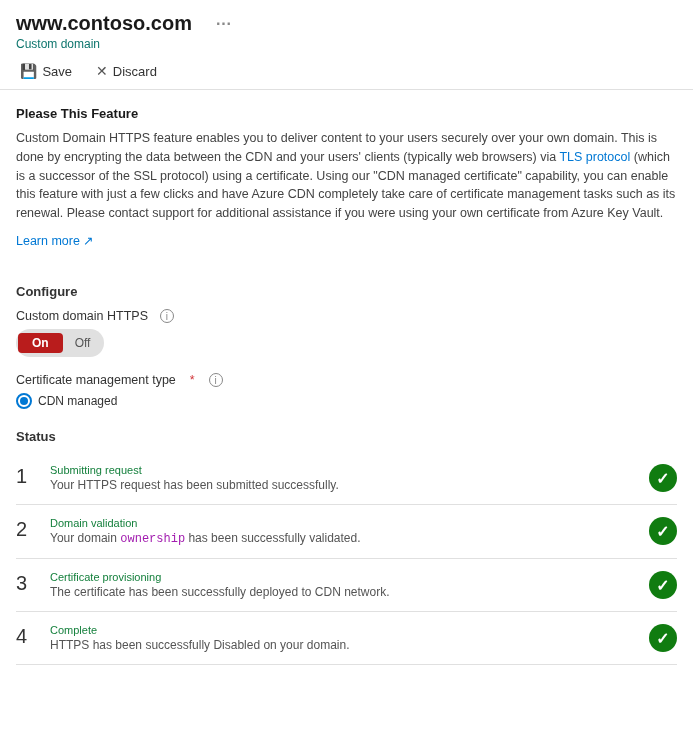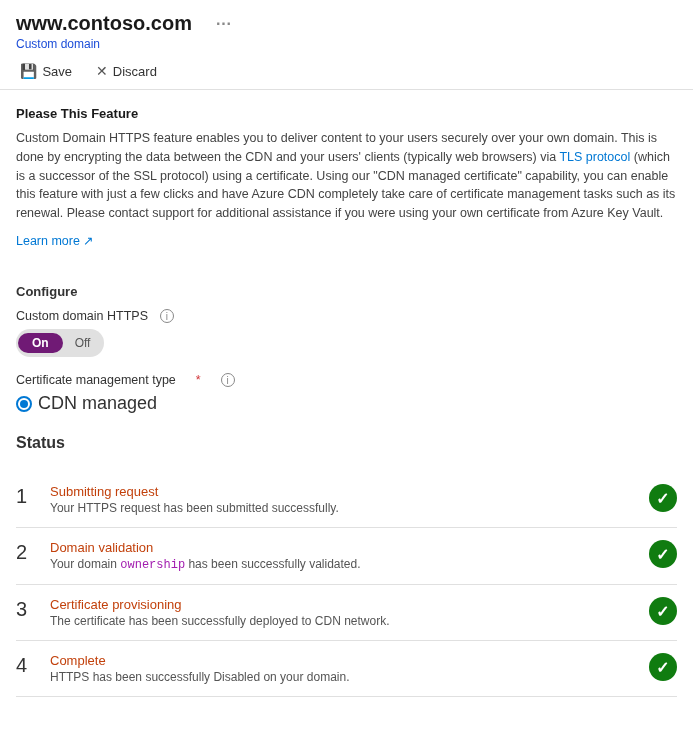--- a/index.html
+++ b/index.html
@@ -21,21 +21,21 @@
       display: flex;
       align-items: center;
       gap: 24px;
     }
     .header-ellipsis {
       font-size: 16px;
       color: #888;
       cursor: pointer;
     }
     .header-subtitle {
-      color: #1d4ed8;
+      color: #0f766e;
       font-size: 12px;
       margin-top: 2px;
     }
     .toolbar {
       display: flex;
       align-items: center;
       gap: 16px;
       padding: 8px 16px;
       border-bottom: 1px solid #e0e0e0;
     }
@@ -110,48 +110,48 @@
       align-items: center;
       background: #e0e0e0;
       border-radius: 20px;
       width: 88px;
       height: 28px;
       padding: 2px;
       margin-bottom: 16px;
       position: relative;
     }
     .toggle-on {
-      background: #701a75;
+      background: #b91c1c;
       color: #fff;
-      border-radius: 10px;
+      border-radius: 4px;
       padding: 3px 14px;
       font-size: 12px;
       font-weight: 600;
       z-index: 1;
       cursor: pointer;
     }
     .toggle-off {
       color: #555;
       padding: 3px 12px;
       font-size: 12px;
       cursor: pointer;
       z-index: 1;
     }
     .cert-label {
       font-size: 12.5px;
       display: flex;
-      gap: 20px;
+      gap: 14px;
       margin-bottom: 6px;
     }
     .required-star { color: #d13438; }
     .radio-option {
       display: flex;
       align-items: center;
       gap: 6px;
-      font-size: 18px;
+      font-size: 12px;
       margin-bottom: 20px;
     }
     .radio-circle {
       width: 16px;
       height: 16px;
       border-radius: 50%;
       border: 2px solid #0078d4;
       display: flex;
       align-items: center;
       justify-content: center;
@@ -160,44 +160,44 @@
       width: 8px;
       height: 8px;
       border-radius: 50%;
       background: #0078d4;
     }
     .status-section {
       margin-top: 8px;
     }
     .status-title {
       font-weight: 700;
-      font-size: 16px;
-      margin-bottom: 20px;
+      font-size: 13px;
+      margin-bottom: 8px;
     }
     .status-item {
       display: flex;
       align-items: flex-start;
       padding: 12px 0;
       border-bottom: 1px solid #e0e0e0;
       position: relative;
     }
     .status-number {
       font-size: 20px;
       font-weight: 300;
       color: #333;
       min-width: 28px;
       margin-right: 6px;
       line-height: 1.2;
     }
     .status-content {
       flex: 1;
     }
     .status-item-title {
-      font-size: 13px;
-      color: #c2410c;
+      font-size: 11px;
+      color: #15803d;
       font-weight: 400;
       margin-bottom: 2px;
     }
     .status-item-desc {
       font-size: 12px;
       color: #555;
     }
     .status-item-desc a { color: #a21caf; text-decoration: none; font-family: Liberation Mono, monospace; }
     .status-check {
       width: 28px;

